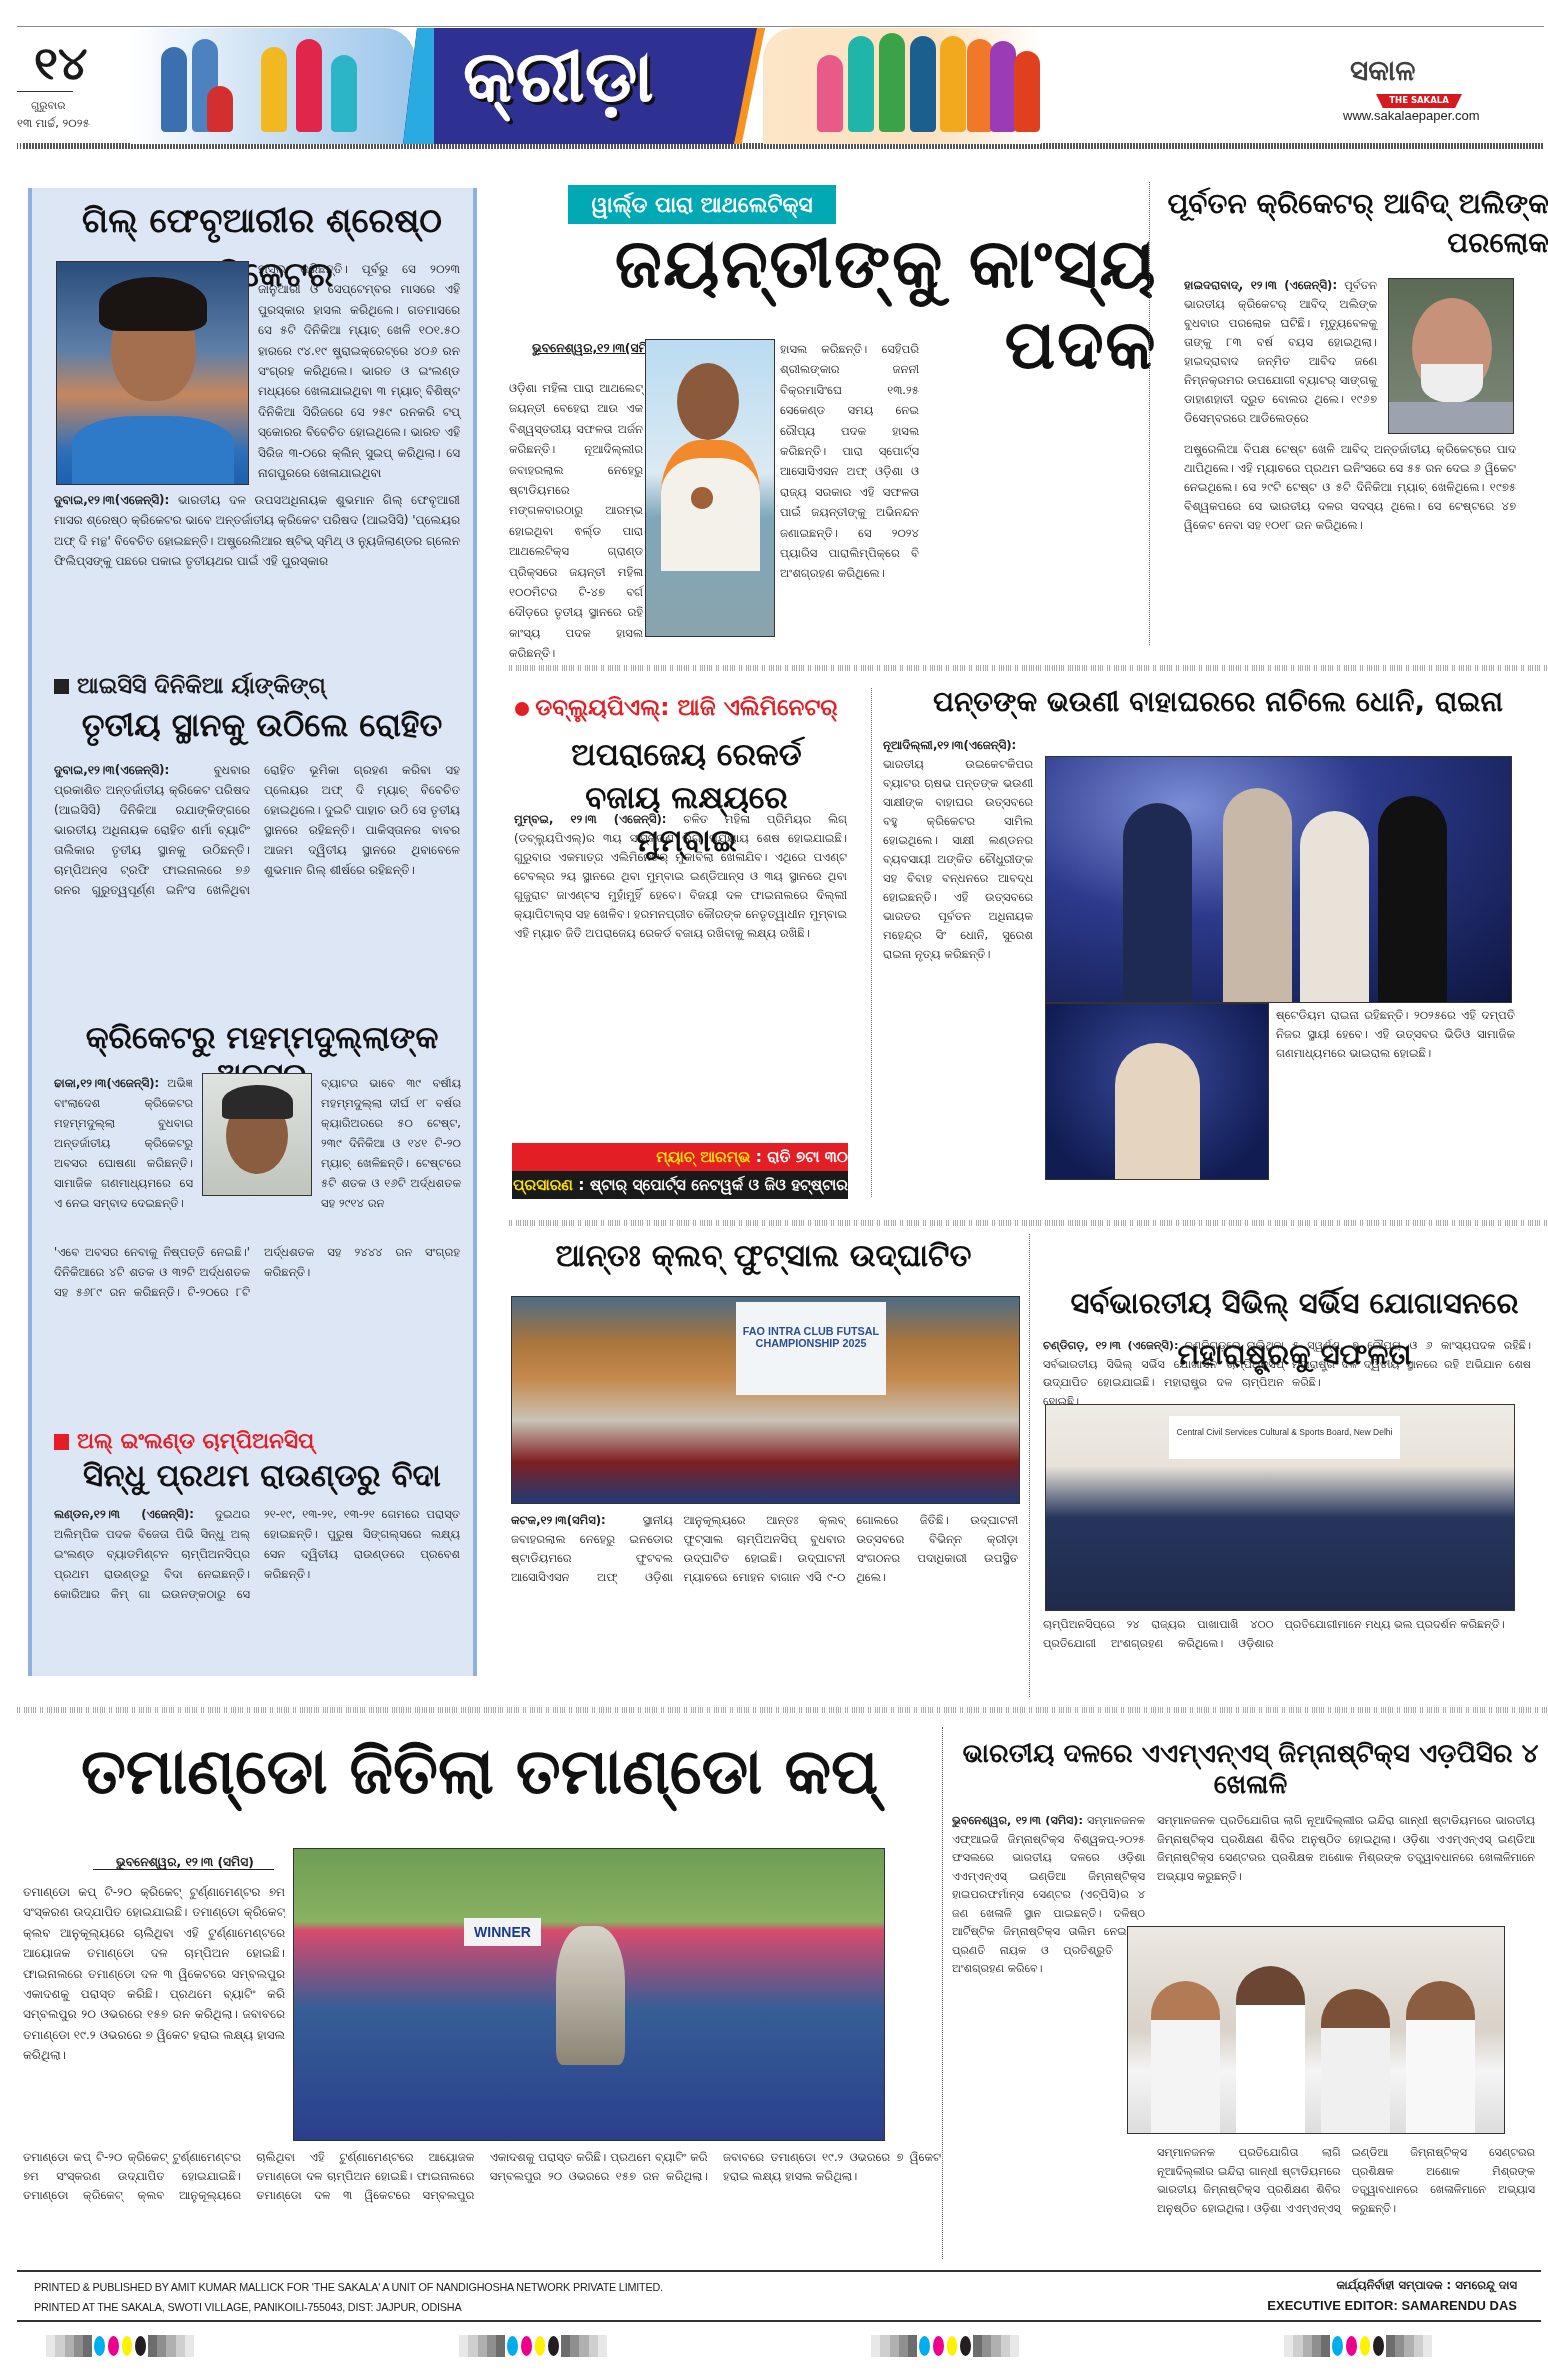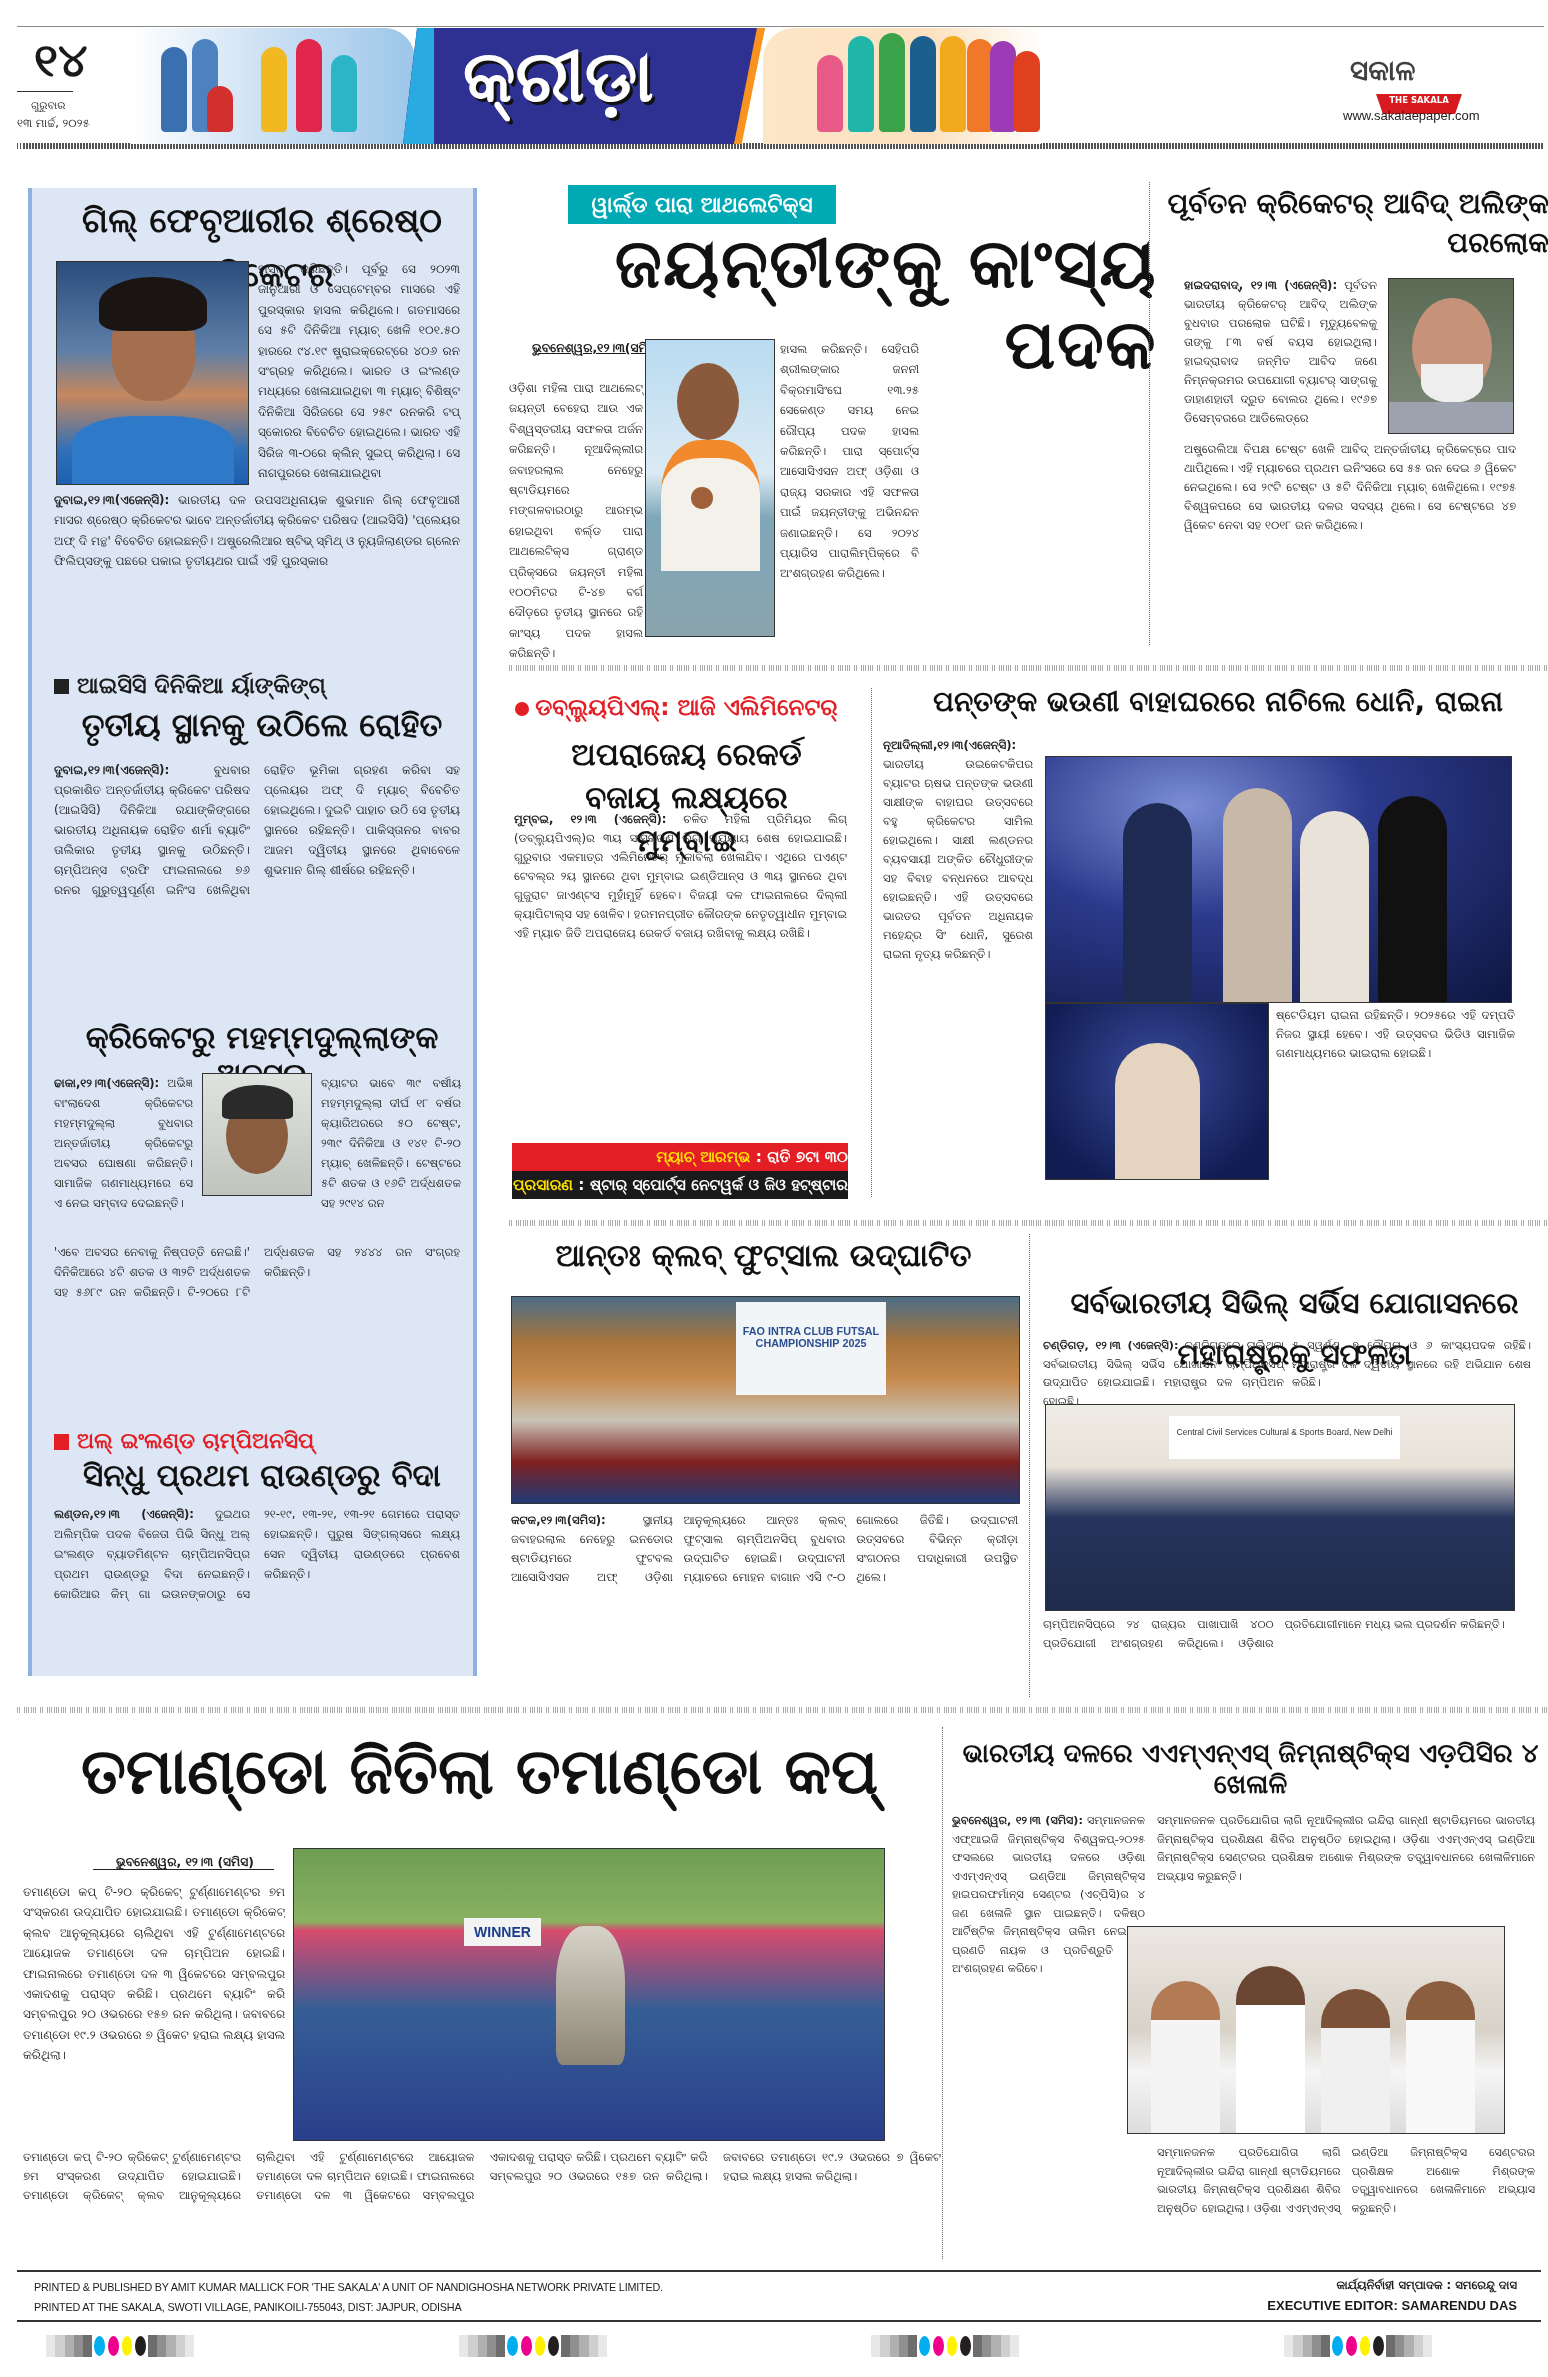--- a/index.html
+++ b/index.html
@@ -4,33 +4,33 @@
 <style>
   *{box-sizing:border-box;margin:0;padding:0}
   html,body{width:1548px;height:2377px;background:#fff;overflow:hidden}
   body{font-family:"DejaVu Sans",sans-serif;color:#1a1a1a;position:relative}
   .abs{position:absolute}
   .body-text{font-size:13px;line-height:21px;text-align:justify;color:#222}
   .dateline{font-weight:bold}
   
   #masthead{left:17px;top:26px;width:1527px;height:117px;border-top:1.5px solid #888}
   #masthead .barcode{position:absolute;left:0;right:0;bottom:-6.2px;height:6.2px;background:repeating-linear-gradient(90deg,#555 0 0.8px,#fff 0.8px 1.5px)}
-  #page-num{left:34px;top:37px;font-size:46px;font-weight:bold;font-family:Liberation Mono, monospace}
+  #page-num{left:34px;top:37px;font-size:46px;font-weight:bold;font-family:Liberation Serif, serif}
   #page-num-rule{left:17px;top:91px;width:56px;border-top:1.5px solid #333}
   #day{left:31px;top:99px;font-size:10.8px}
   #date{left:17px;top:116px;font-size:11.6px}
   #banner-left{left:130px;top:28px;width:285px;height:116px;background:linear-gradient(90deg,#fff 0%,#cfe2f4 45%,#9cc6ea 100%);border-radius:0 31px 0 0}
   #banner-center{left:403px;top:28px;width:362px;height:116px;background:#2e3192;clip-path:polygon(14px 0,100% 0,calc(100% - 31px) 100%,0 100%)}
   #banner-center .blue-strip{position:absolute;left:0;top:0;width:31px;height:100%;background:#29abe2;clip-path:polygon(14px 0,46px 0,31px 100%,0 100%)}
   #section-title{left:463px;top:35px;font-size:71px;font-weight:bold;color:#fff;text-shadow:3.1px 3.1px 0 #111}
   #banner-orange{left:734px;top:28px;width:31px;height:116px;background:#f7931e;clip-path:polygon(23px 0,100% 0,7.7px 100%,0 100%)}
   #banner-right{left:763px;top:28px;width:278px;height:116px;background:linear-gradient(90deg,#fde6c8 0%,#fbe1bf 60%,#fff 100%);border-radius:31px 0 0 0}
   .sport-fig{position:absolute;bottom:12.3px;width:26px;border-radius:14px 14px 4.6px 4.6px}
   #logo{left:1350px;top:54px;font-size:28px;font-weight:bold;font-family:"DejaVu Serif",serif;color:#404040}
-  #logo-tag{left:1376px;top:94px;width:86px;height:20px;background:#d71920;color:#fff;font-size:8.5px;text-align:center;line-height:12.3px;font-weight:bold;clip-path:polygon(0 0,100% 0,92% 100%,8% 100%)}
+  #logo-tag{left:1376px;top:94px;width:86px;height:14px;background:#d71920;color:#fff;font-size:8.5px;text-align:center;line-height:12.3px;font-weight:bold;clip-path:polygon(0 0,100% 0,92% 100%,8% 100%)}
   #site{left:1343px;top:108px;font-size:13px;font-family:"Liberation Sans",sans-serif;color:#222}
   
   #left-col{left:28px;top:188px;width:449px;height:1488px;background:#dce6f5;border-left:4.6px solid #8eb1df;border-right:4.6px solid #8eb1df}
   .head-xl{font-weight:bold;color:#111}
   .photo{background:#777;border:0.8px solid #333;overflow:hidden}
   .section-label{font-size:23px;font-weight:bold}
   .sq{display:inline-block;width:15.4px;height:15.4px;margin-right:7.7px;vertical-align:middle}
   
   .dotted-v{border-left:1.5px dotted #666}
   .hatch{height:6.2px;background:repeating-linear-gradient(90deg,#aaa 0 0.8px,#fff 0.8px 2.3px)}

